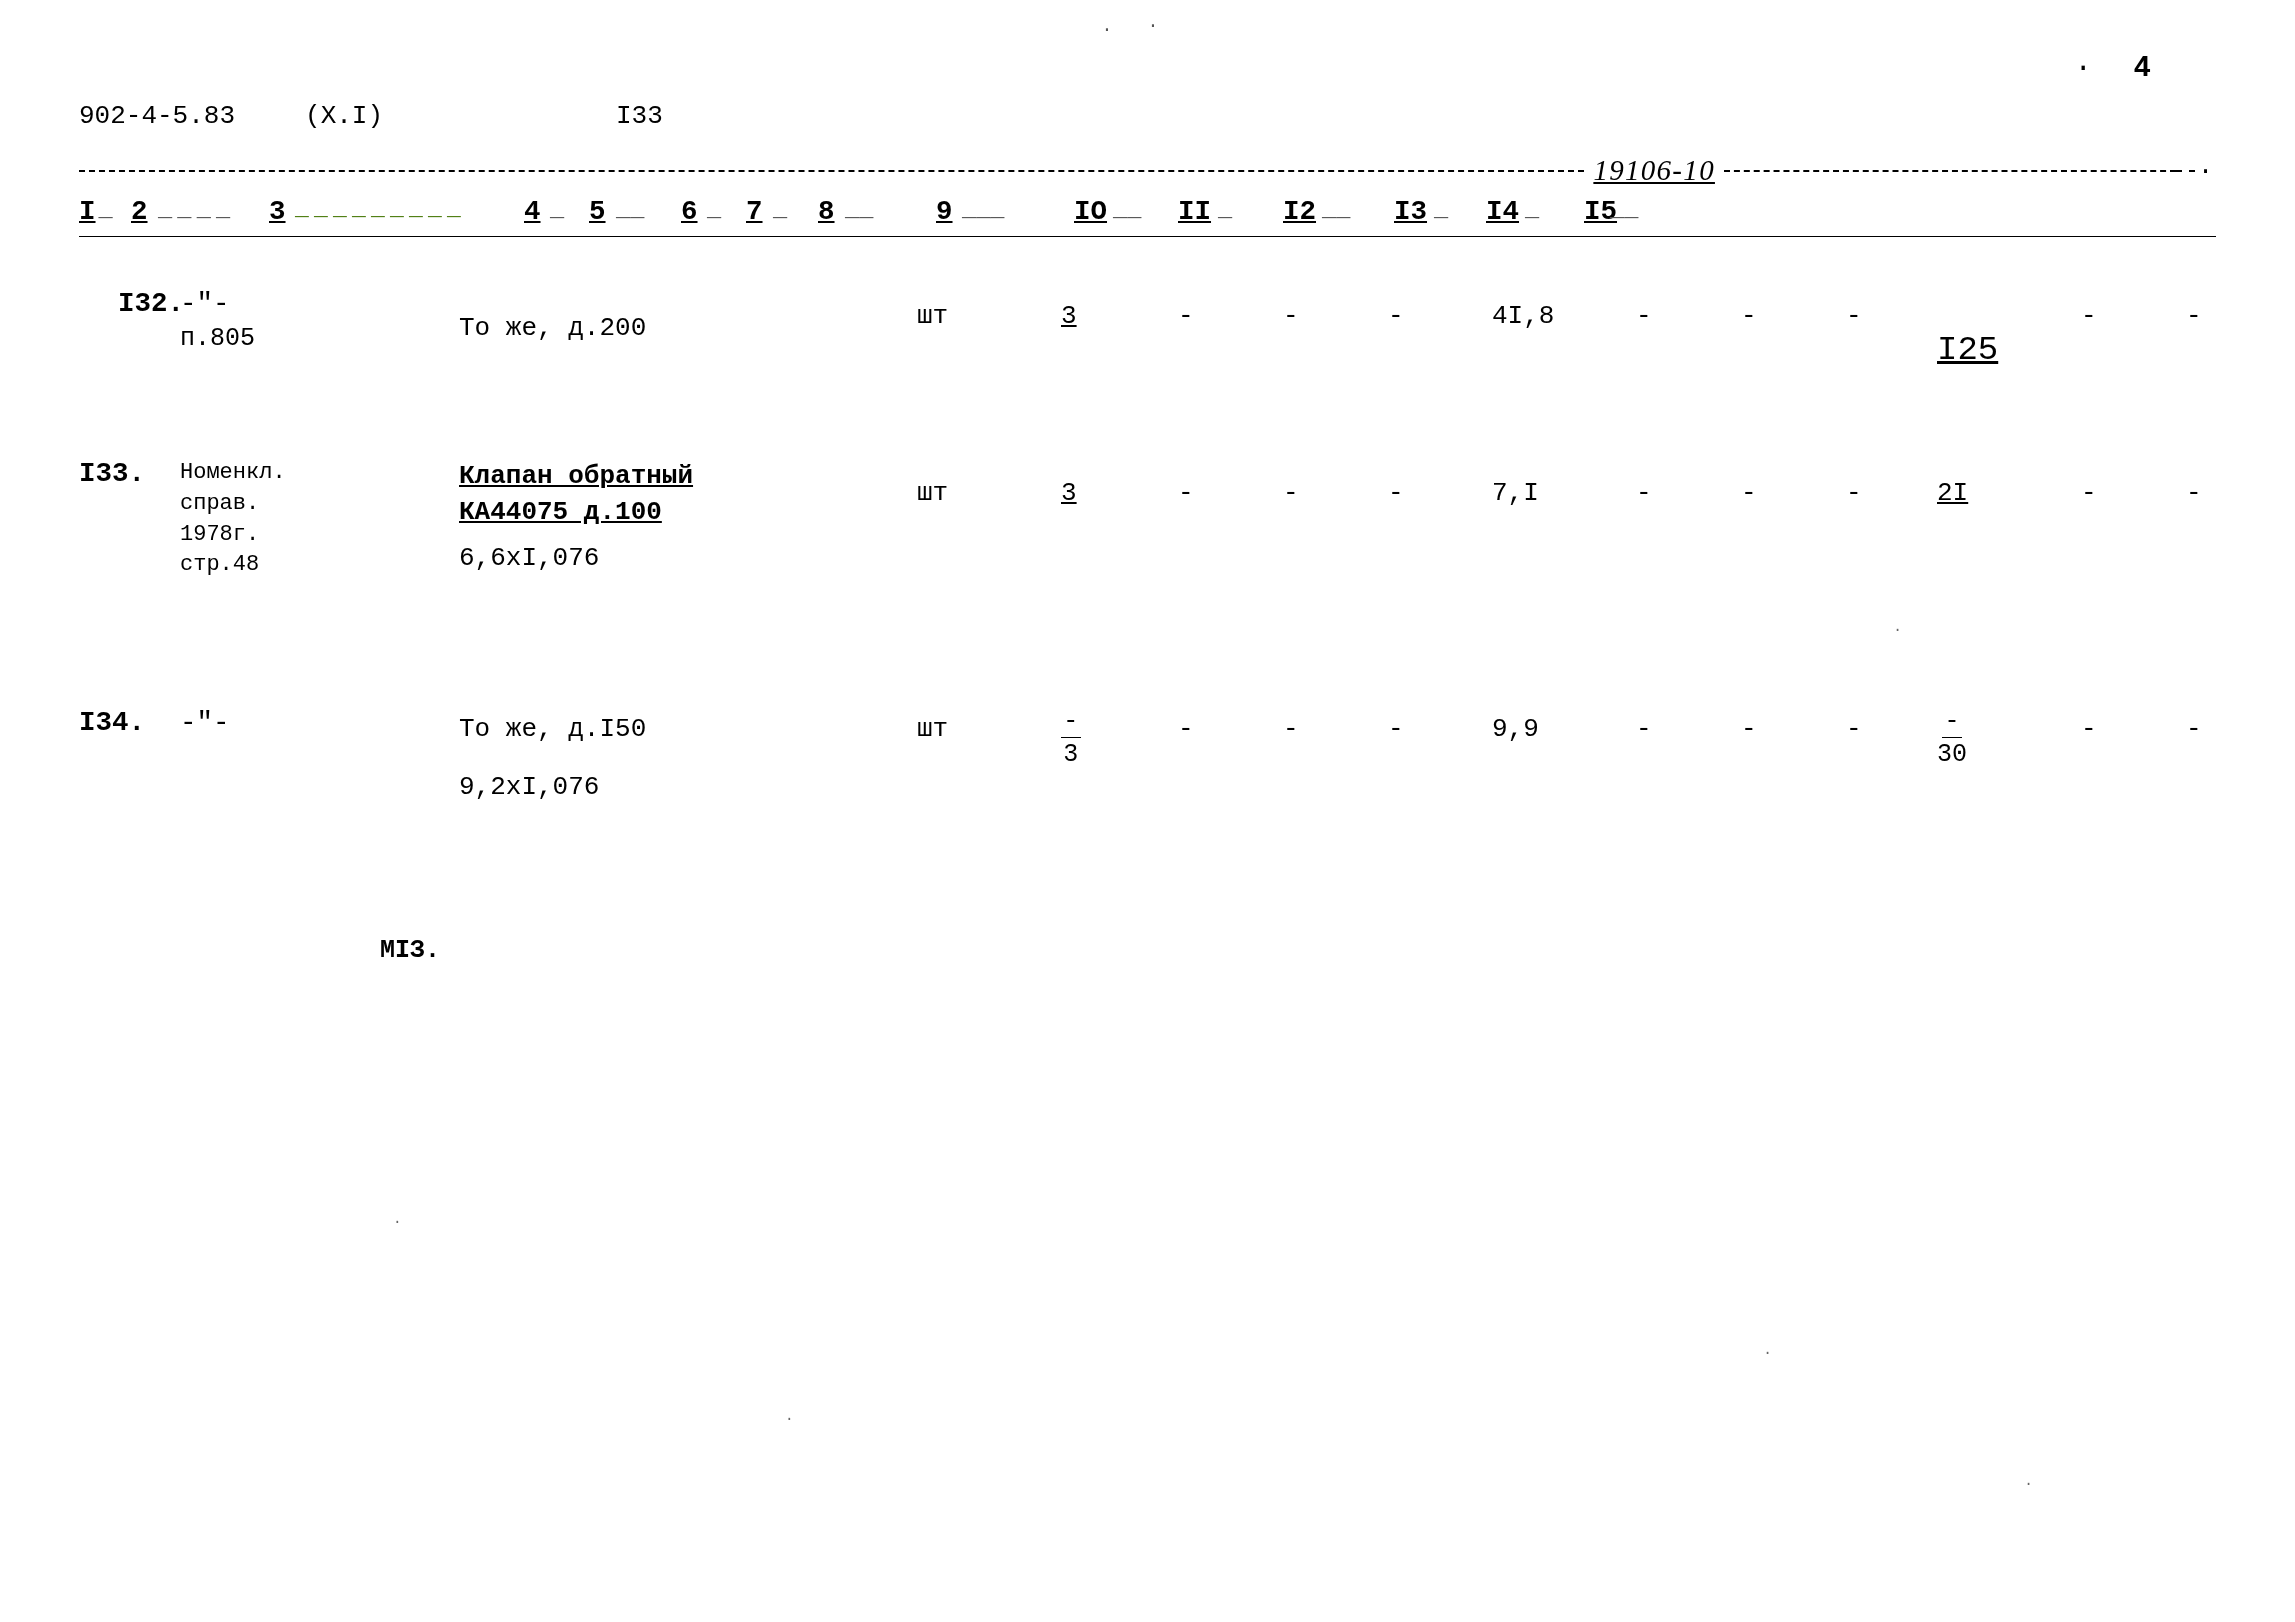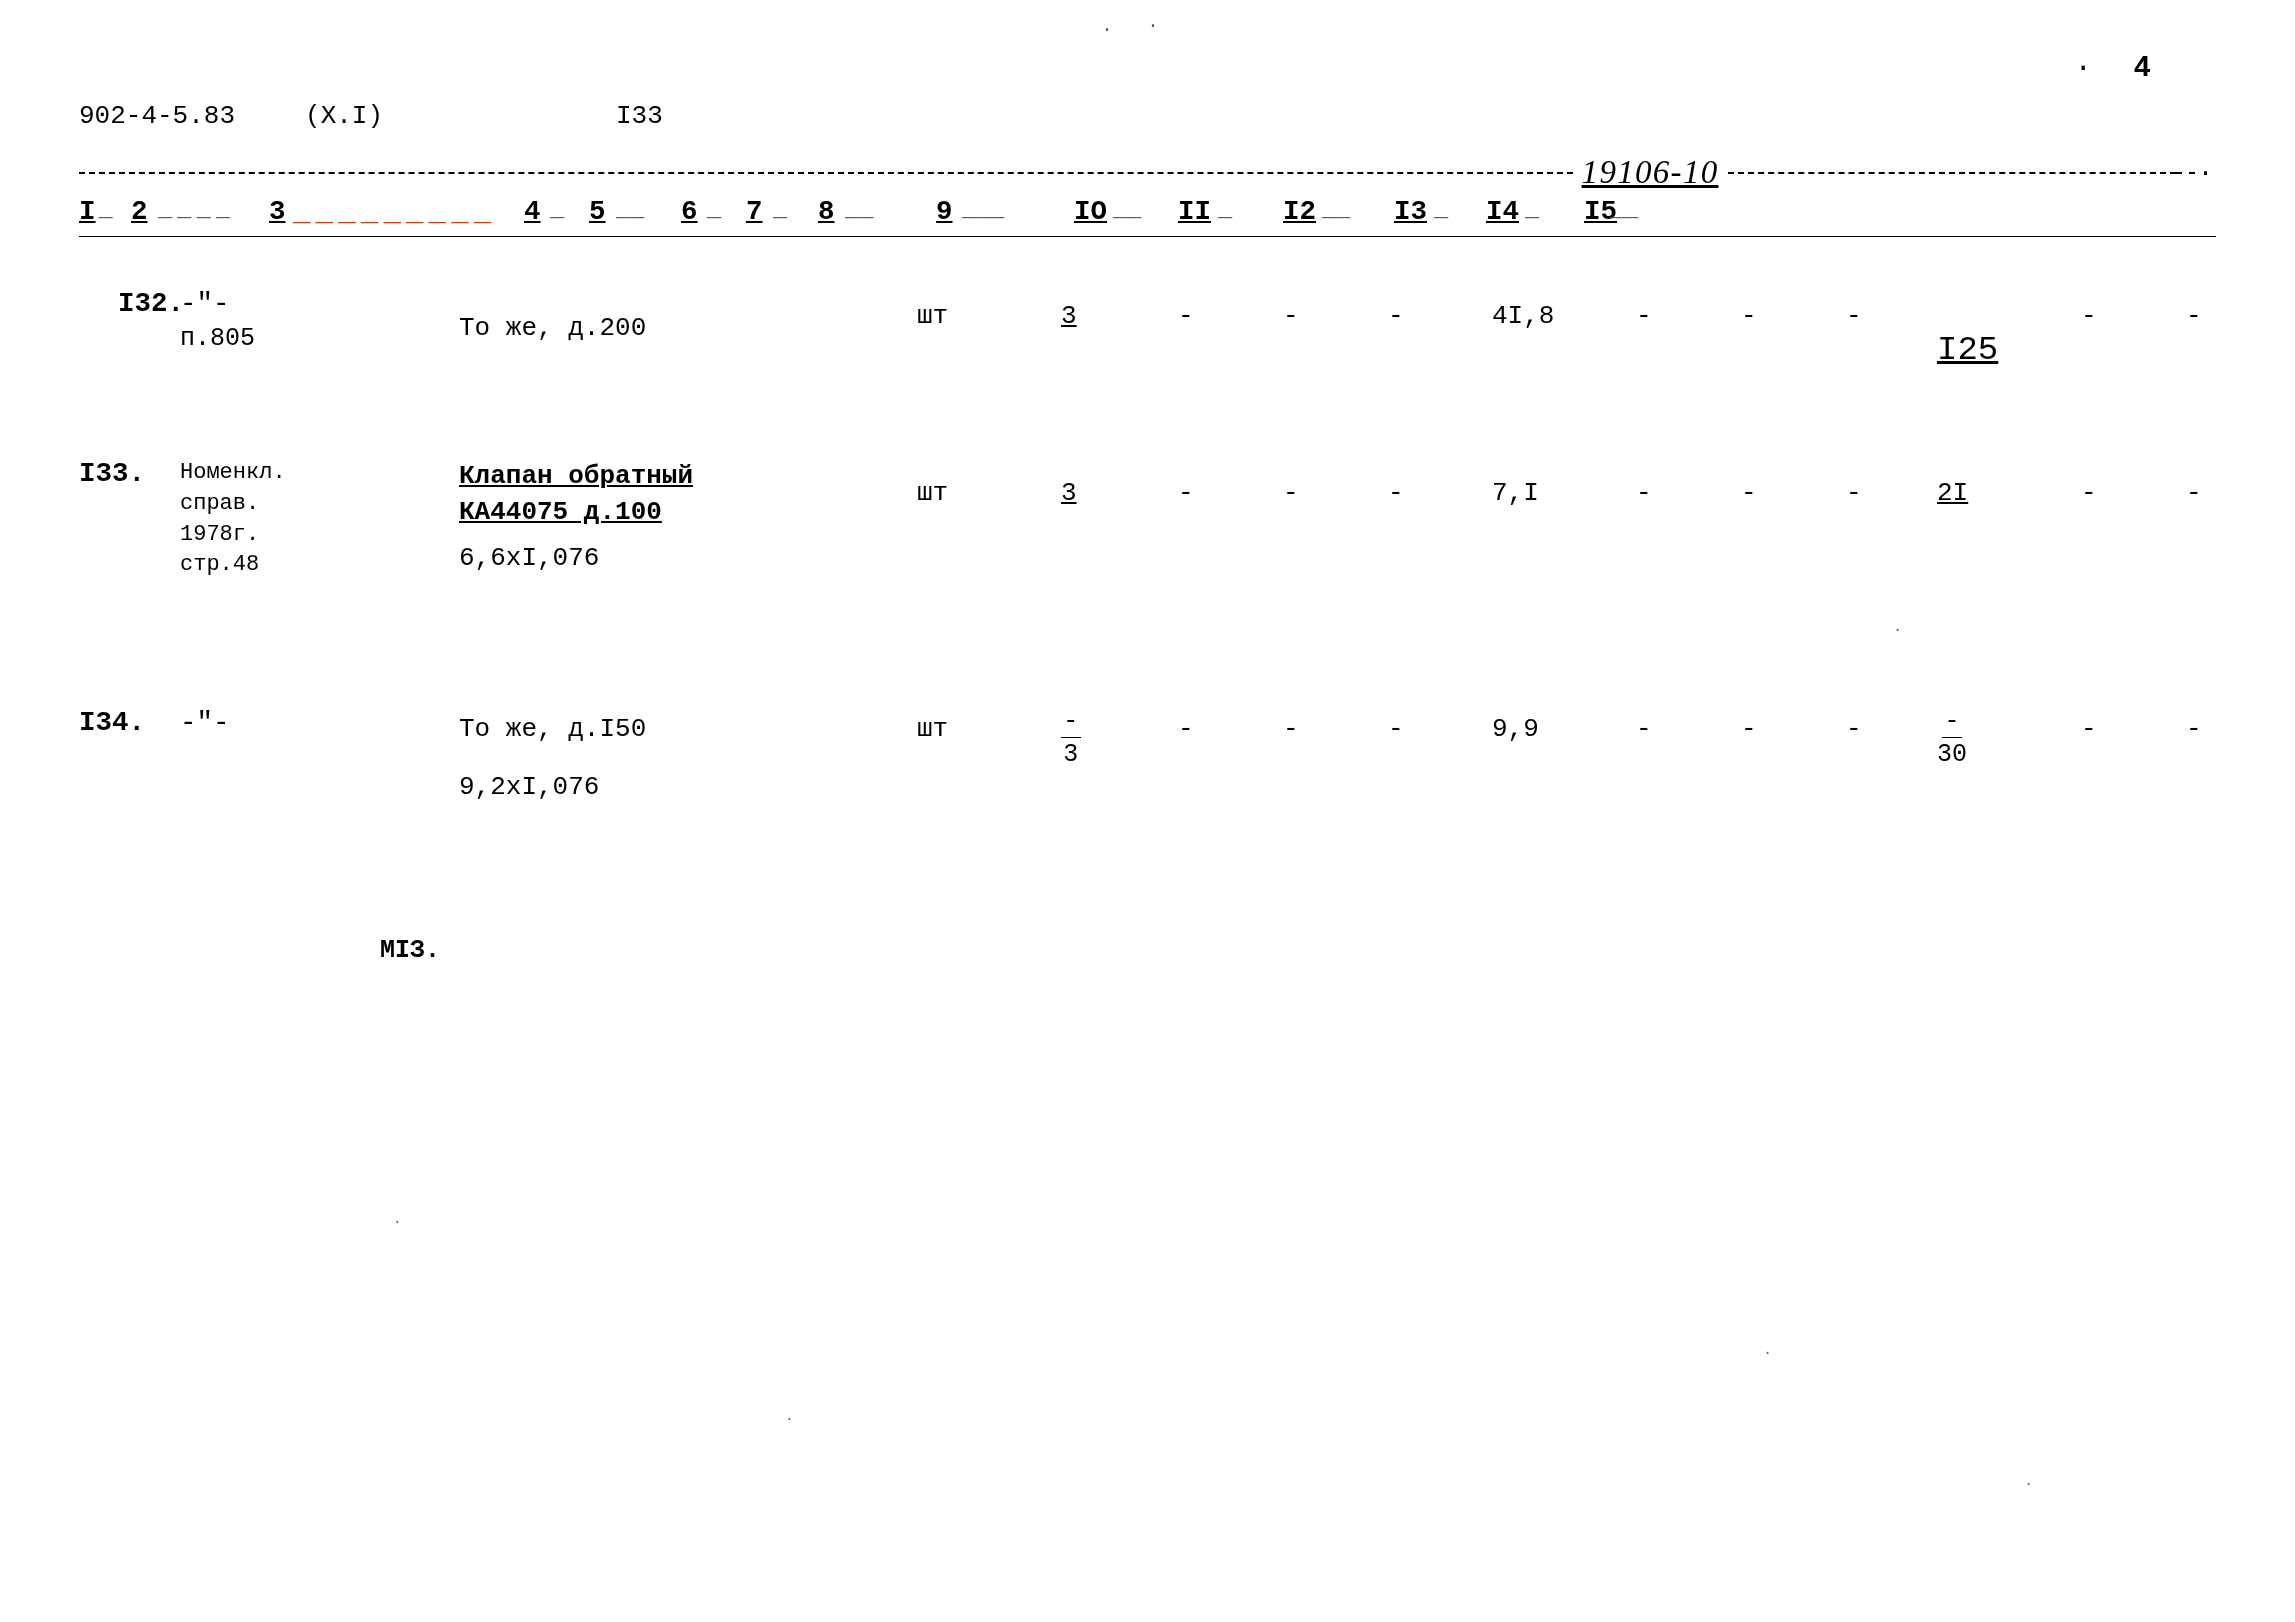--- a/index.html
+++ b/index.html
@@ -51,35 +51,35 @@
 
   <div style="position:absolute; top:101px; left:79px; right:79px; font-family:'Courier New',monospace; font-size:27.5px; display:flex; align-items:flex-start; gap:44px;">
     <span style="font-size:26px;">902-4-5.83</span>
     <span style="font-size:26px; margin-left:26px;">(X.I)</span>
     <span style="font-size:26px; position:absolute; left:537px;">I33</span>
   </div>
 
   <div style="position:absolute; top:154px; left:79px; right:79px; display:flex; align-items:center;">
     <div style="flex:1; border-bottom:2px dashed #000;"></div>
     <div style="display:flex; align-items:center; padding:0 5.2px;">
-      <span style="font-family:'Times New Roman',serif; font-size:33px; font-style:italic; text-decoration:underline; text-decoration-style:solid; letter-spacing:1.3px; padding:0 3.9px;">19106-10</span>
+      <span style="font-family:'Times New Roman',serif; font-size:29px; font-style:italic; text-decoration:underline; text-decoration-style:solid; letter-spacing:1.3px; padding:0 3.9px;">19106-10</span>
     </div>
     <div style="flex:0.3; border-bottom:2px dashed #000;"></div>
     <div style="width:19.6px; border-bottom:2px dashed #000;"></div>
     <span style="font-size:26px; font-family:'Courier New',monospace; padding:0 2.6px;">·</span>
   </div>
 
   <div style="position:absolute; top:196px; left:79px; right:79px; font-family:'Courier New',monospace; font-size:27.5px; font-weight:bold; border-bottom:1.3px solid #000; padding-bottom:3.9px; position:absolute;">
     <div style="position:relative; height:36px; width:100%;">
       <span style="position:absolute; left:0px; text-decoration:underline;">I</span>
       <span style="position:absolute; left:19.6px; font-size:23.6px; color:#555;">_</span>
       <span style="position:absolute; left:52px; text-decoration:underline;">2</span>
       <span style="position:absolute; left:79px; font-size:23.6px; color:#555; letter-spacing:5.2px;">____</span>
       <span style="position:absolute; left:190px; text-decoration:underline;">3</span>
-      <span style="position:absolute; left:216px; font-size:29px; color:#c2410c; letter-spacing:5.2px;font-style:italic;">_________</span>
+      <span style="position:absolute; left:216px; font-size:23px; color:#4d7c0f; letter-spacing:5.2px;">_________</span>
       <span style="position:absolute; left:445px; text-decoration:underline;">4</span>
       <span style="position:absolute; left:471px; font-size:23.6px; color:#555;">_</span>
       <span style="position:absolute; left:510px; text-decoration:underline;">5</span>
       <span style="position:absolute; left:537px; font-size:23.6px; color:#555;">__</span>
       <span style="position:absolute; left:602px; text-decoration:underline;">6</span>
       <span style="position:absolute; left:628px; font-size:23.6px; color:#555;">_</span>
       <span style="position:absolute; left:667px; text-decoration:underline;">7</span>
       <span style="position:absolute; left:694px; font-size:23.6px; color:#555;">_</span>
       <span style="position:absolute; left:739px; text-decoration:underline;">8</span>
       <span style="position:absolute; left:766px; font-size:23.6px; color:#555;">__</span>

